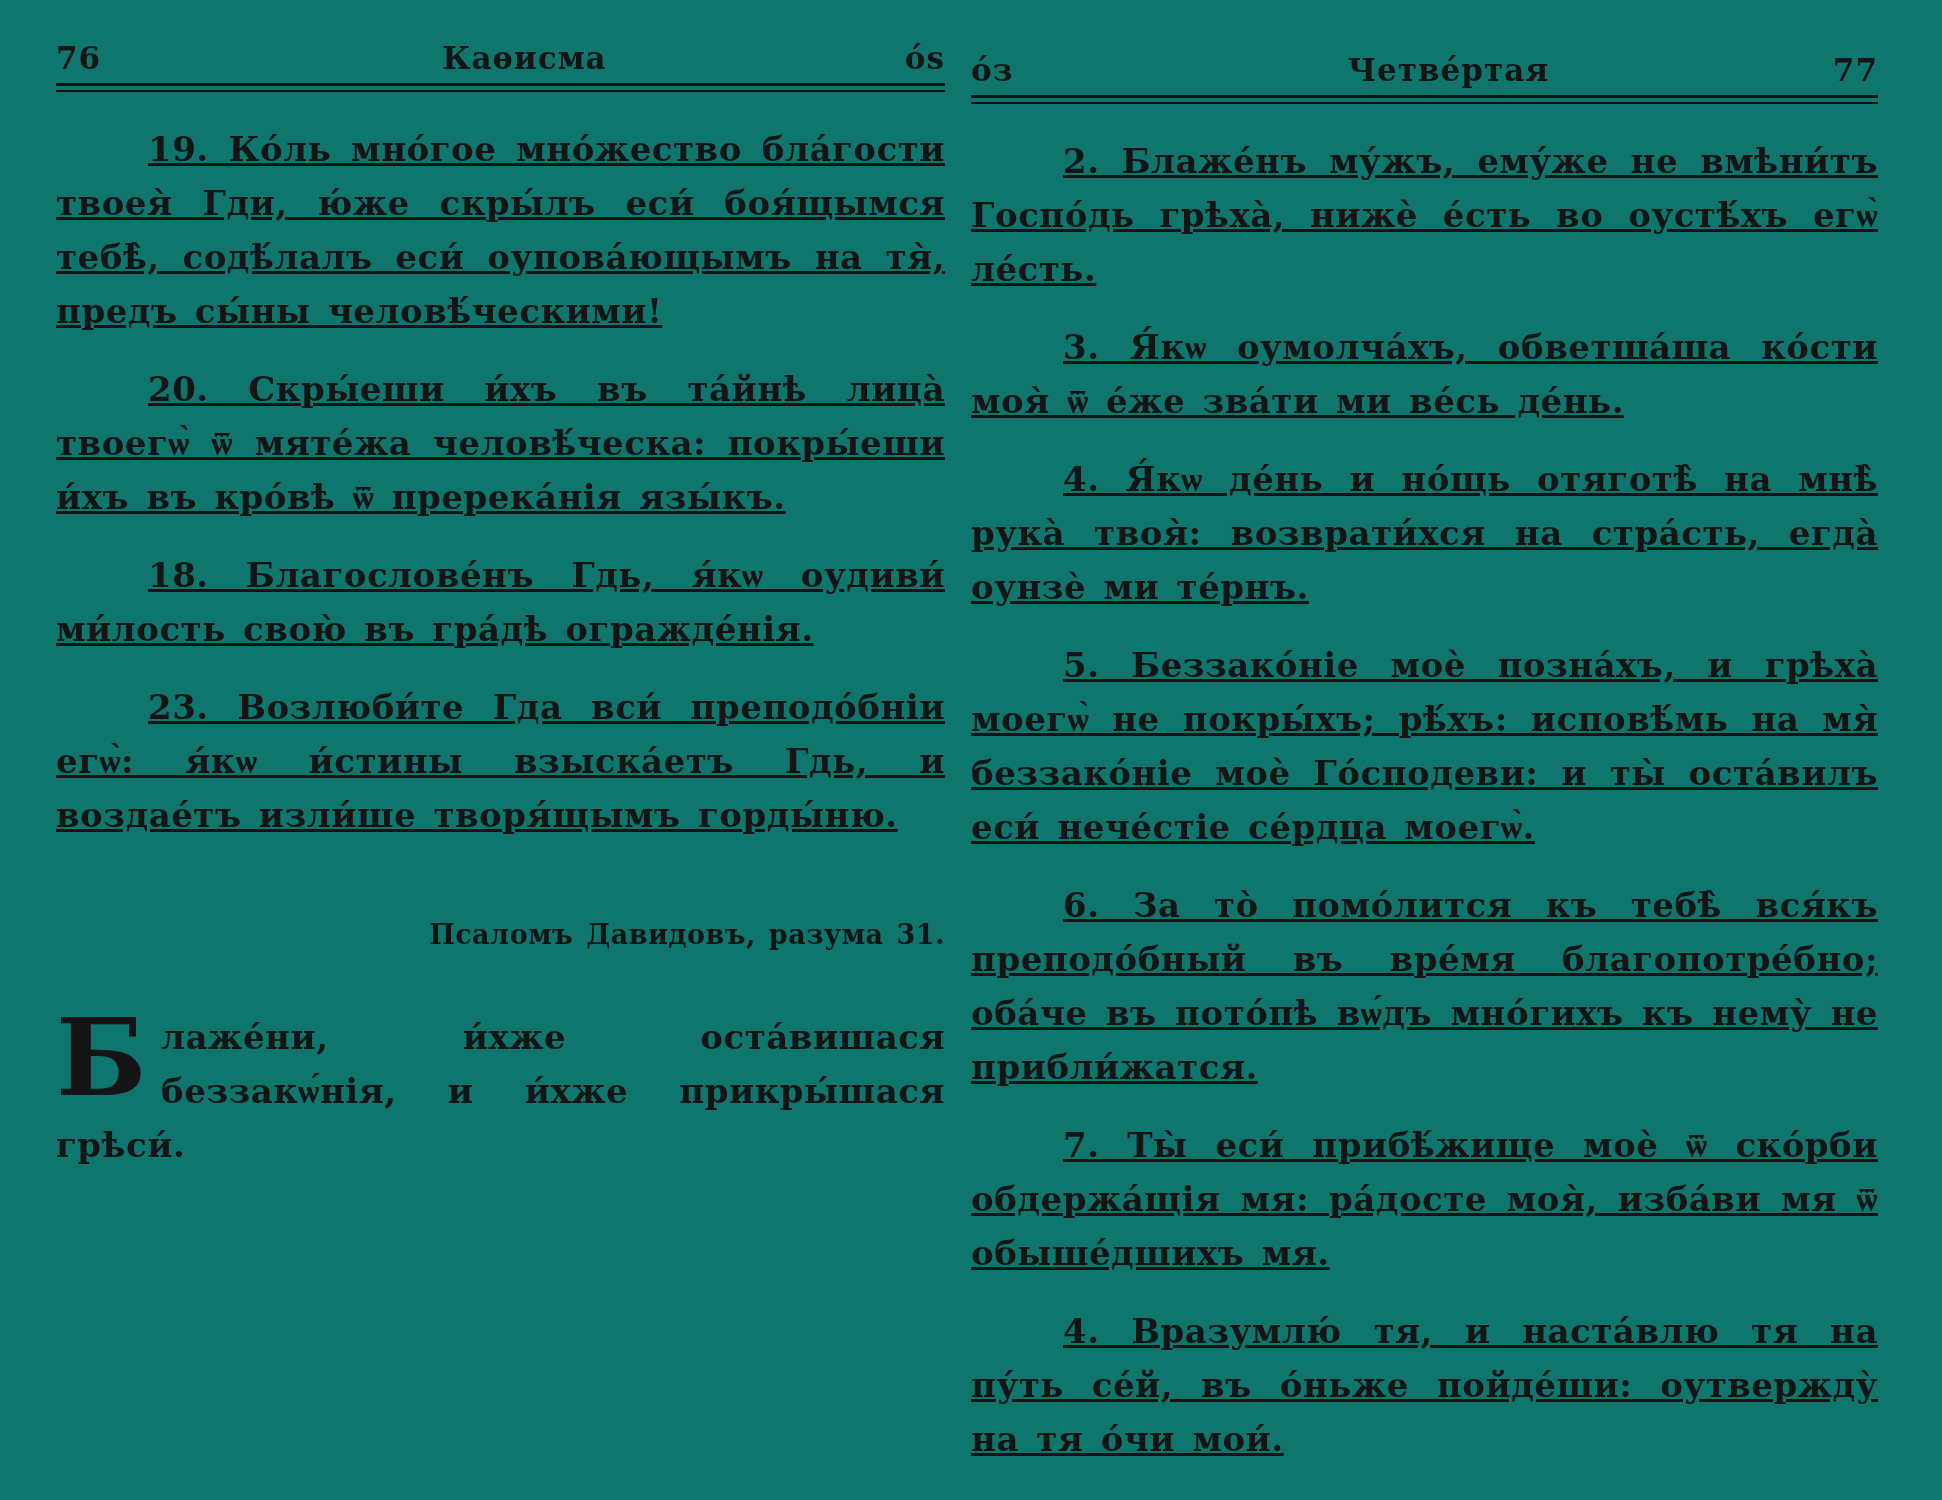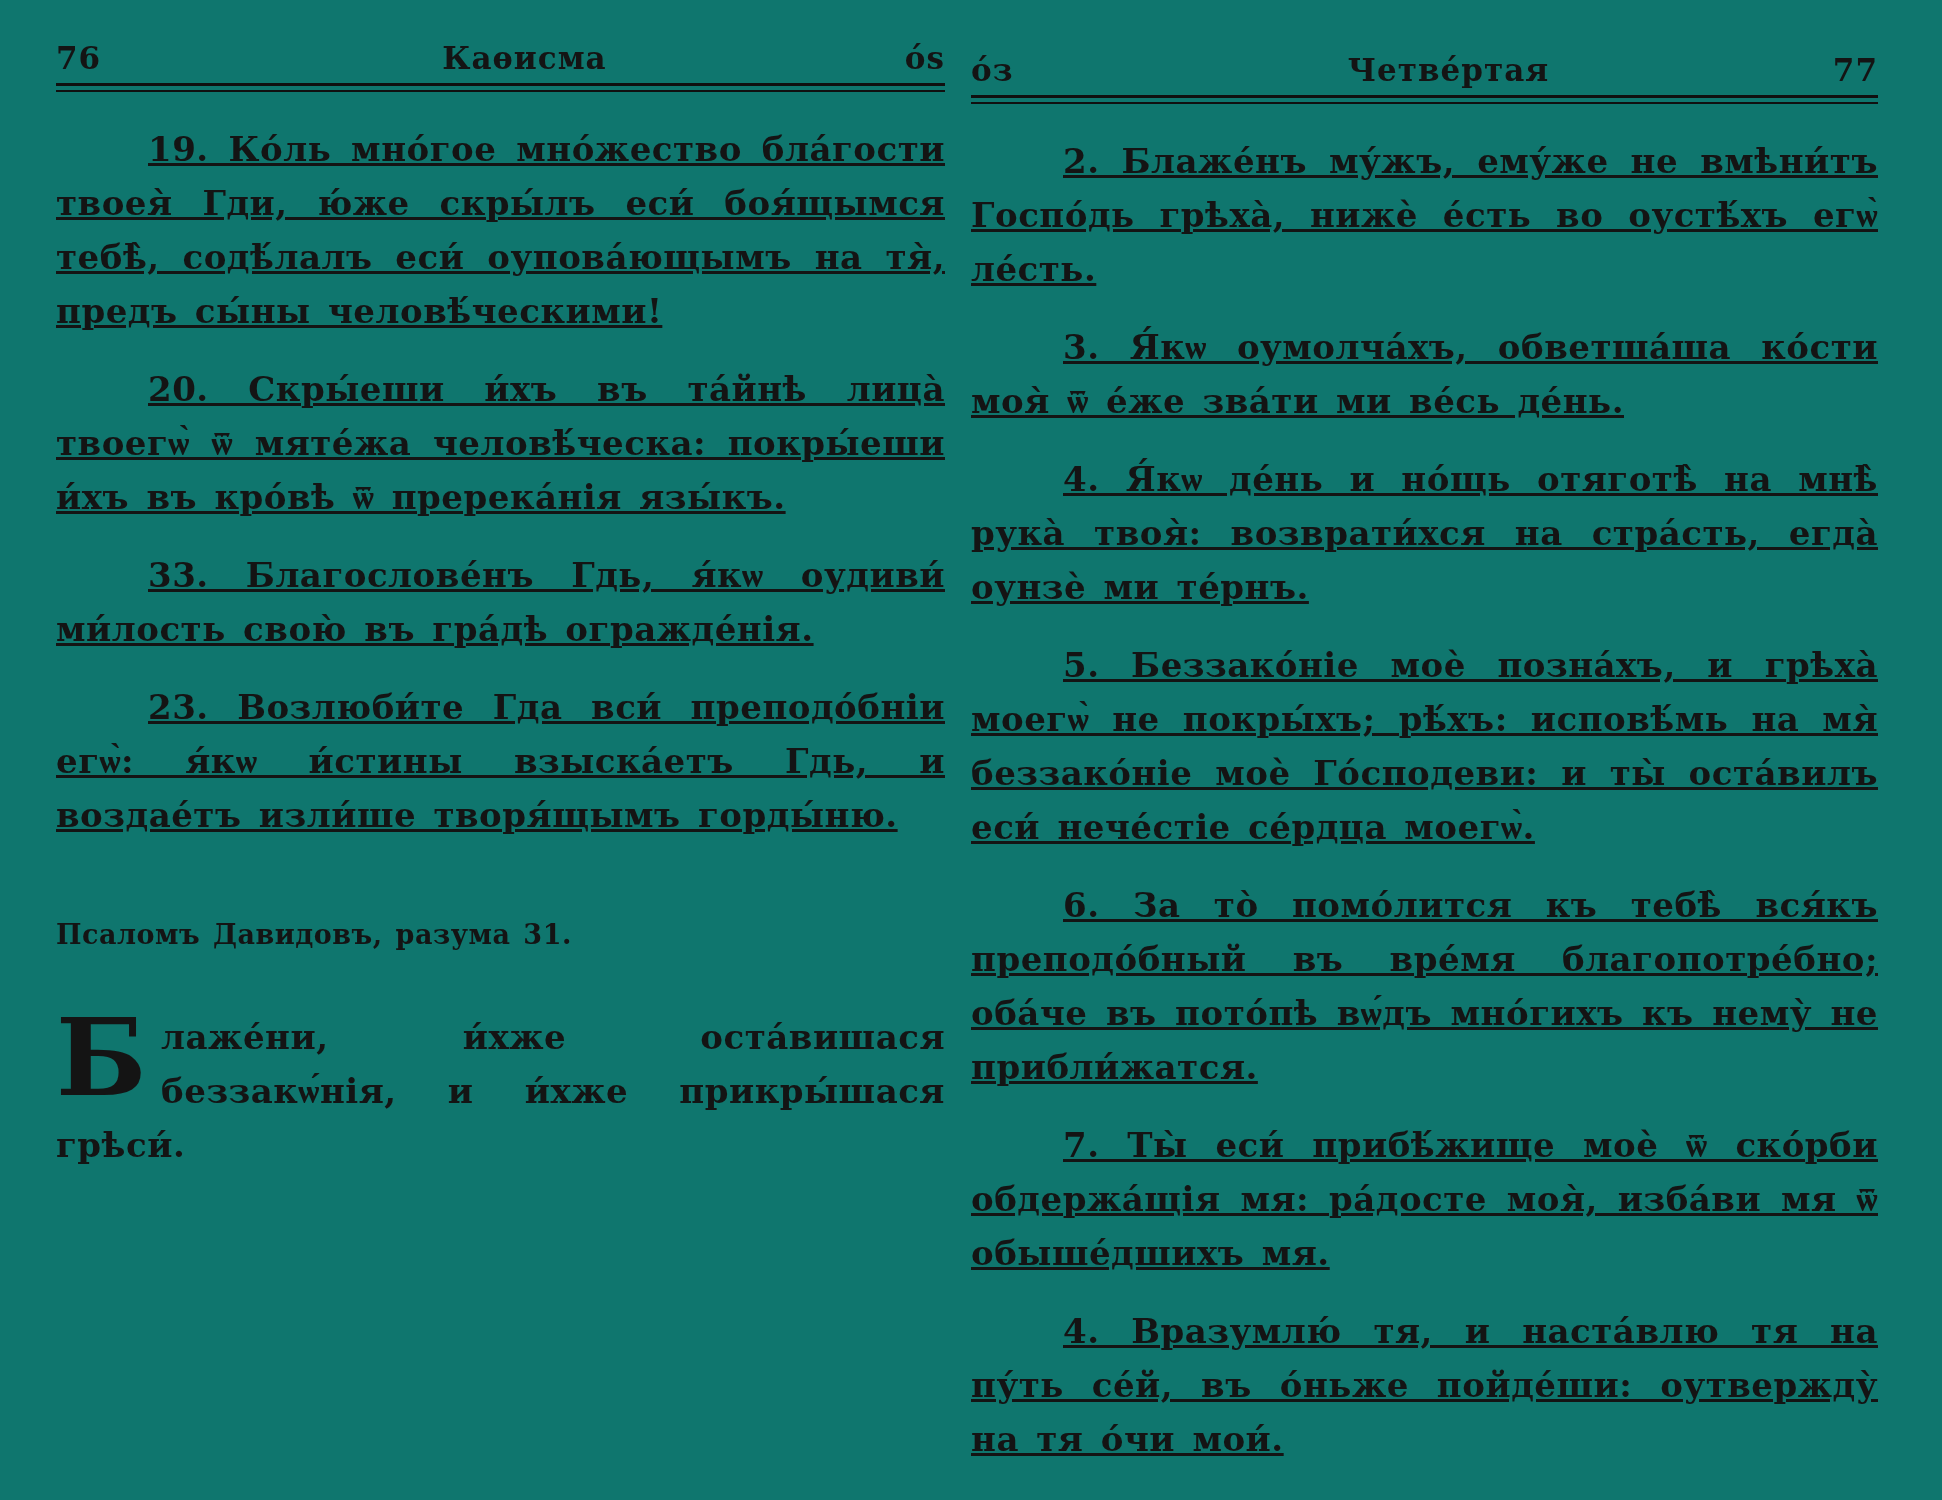--- a/index.html
+++ b/index.html
@@ -55,21 +55,21 @@
     text-align: justify;
     letter-spacing: 0.5px;
     word-spacing: 5px;
   }
   .verse {
     margin: 2px 0 24px 0;
     text-indent: 92px;
     text-decoration: underline;
   }
   .psalm-heading {
-    text-align: left;
+    text-align: right;
     text-indent: 0;
     font-size: 27px;
     margin: 66px 0 48px 0;
     word-spacing: 3px;
   }
   .opening-verse {
     margin: 0;
     text-indent: 0;
   }
   .drop-cap {
@@ -89,21 +89,21 @@
     <div class="page-header">
       <span class="ph-a">76</span>
       <span class="ph-b">Каѳисма</span>
       <span class="ph-c">о́ѕ</span>
     </div>
     <div class="double-rule"></div>
 
     <div class="page-body">
       <p class="verse">19. Ко́ль мно́гое мно́жество бла́гости твоея̀ Гди, ю́же скры́лъ еси́ боя́щымся тебѣ̀, содѣ́лалъ еси́ оупова́ющымъ на тя̀, предъ сы́ны человѣ́ческими!</p>
       <p class="verse">20. Скры́еши и́хъ въ та́йнѣ лица̀ твоегѡ̀ ѿ мяте́жа человѣ́ческа: покры́еши и́хъ въ кро́вѣ ѿ пререка́нія язы́къ.</p>
-      <p class="verse">33. Благослове́нъ Гдь, я́кѡ оудиви́ ми́лость свою̀ въ гра́дѣ огражде́нія.</p>
+      <p class="verse">18. Благослове́нъ Гдь, я́кѡ оудиви́ ми́лость свою̀ въ гра́дѣ огражде́нія.</p>
       <p class="verse">23. Возлюби́те Гда вси́ преподо́бніи егѡ̀: я́кѡ и́стины взыска́етъ Гдь, и воздае́тъ изли́ше творя́щымъ горды́ню.</p>
 
       <p class="psalm-heading">Псаломъ Давидовъ, разума 31.</p>
 
       <p class="opening-verse"><span class="drop-cap">Б</span><span>лаже́ни, и́хже оста́вишася беззакѡ́нія, и и́хже прикры́шася грѣси́.</span></p>
     </div>
   </div>
 
   <div class="page page-right">
     <div class="page-header">

